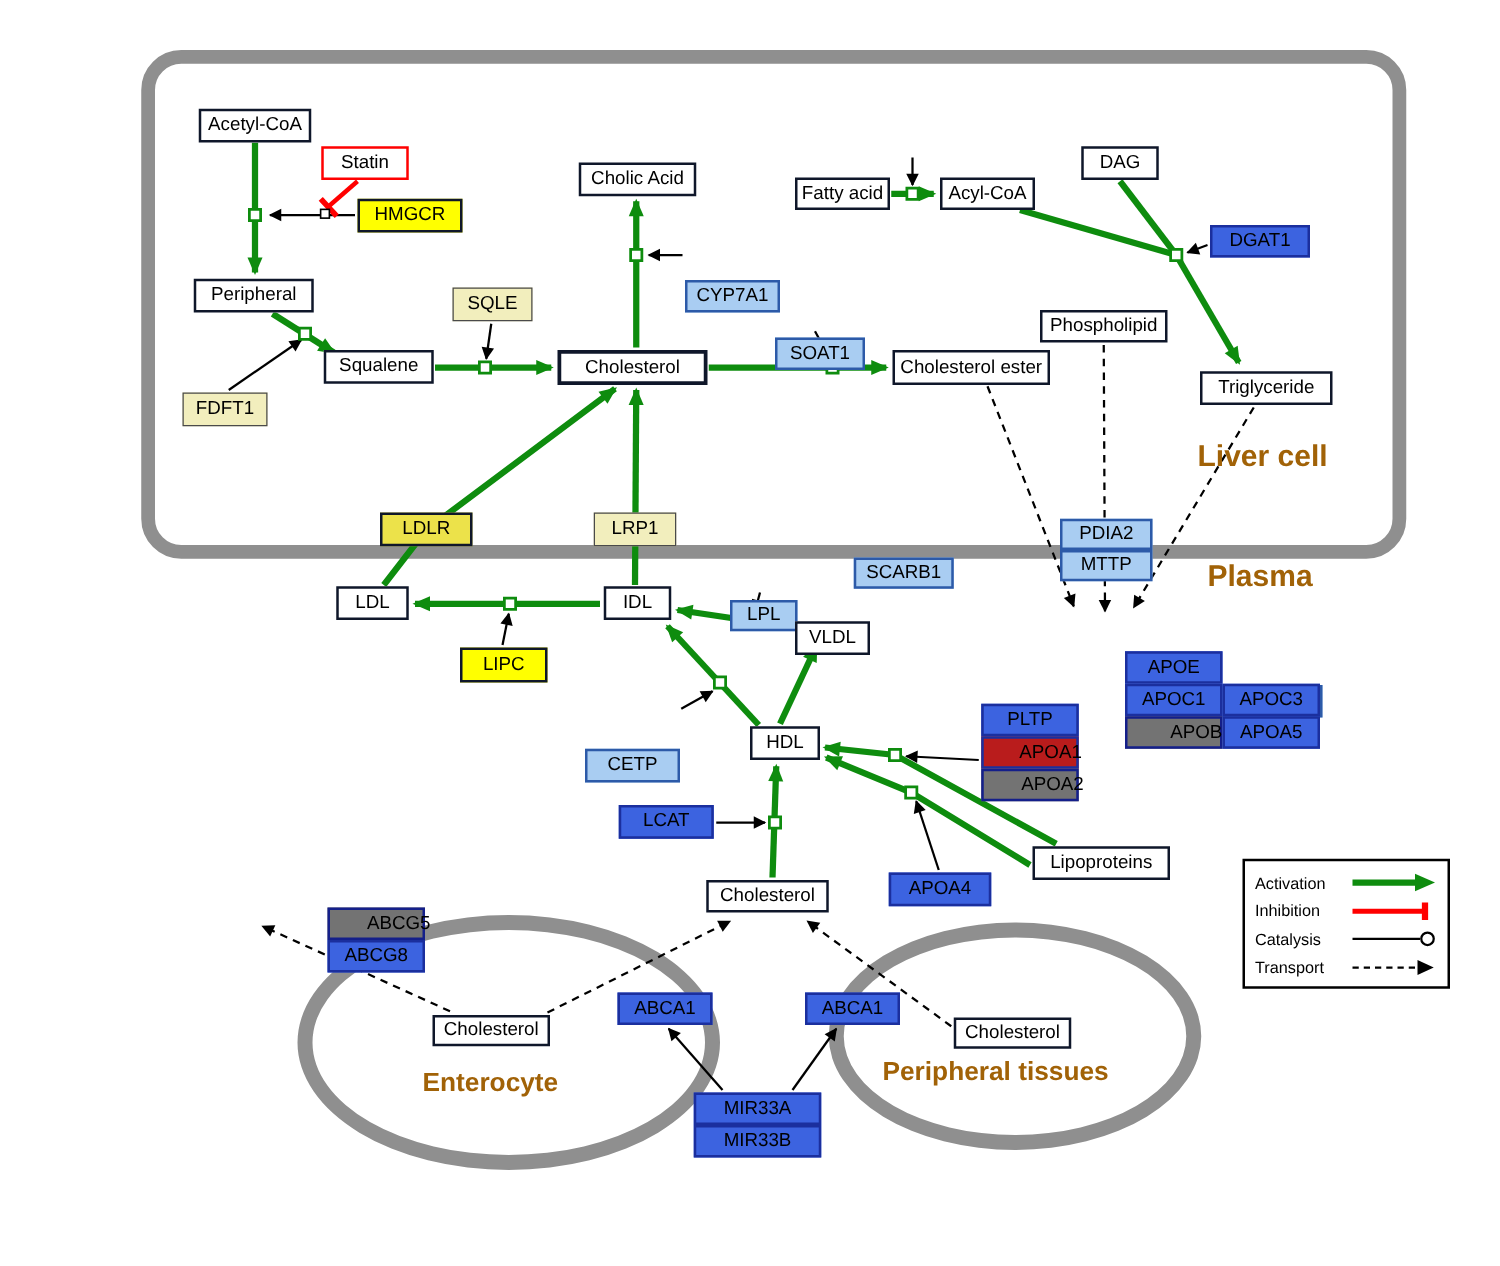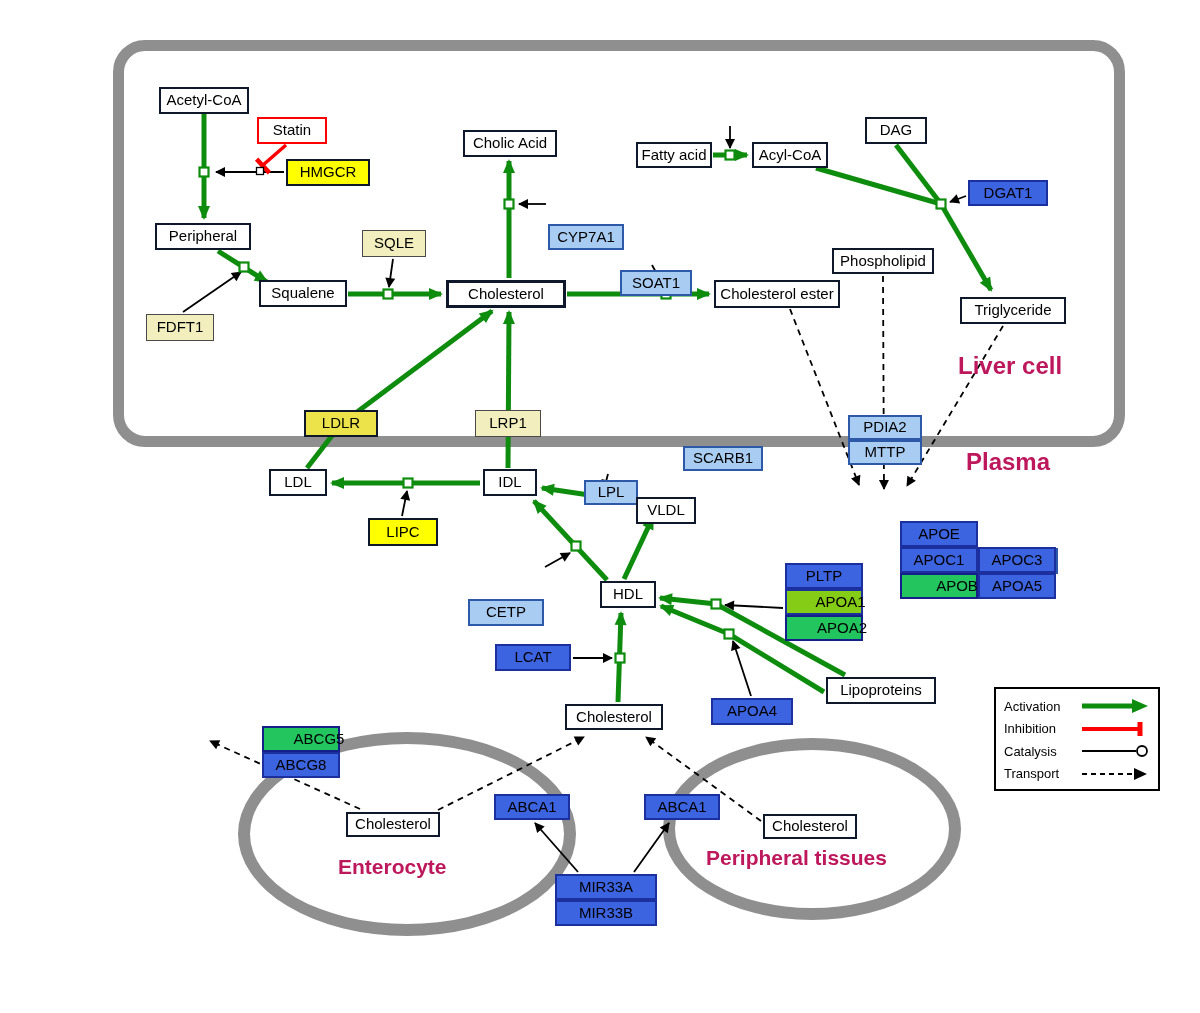--- a/index.html
+++ b/index.html
@@ -3,33 +3,33 @@
 <meta charset="utf-8">
 <style>
   html,body{margin:0;padding:0;background:#fff;}
   .stage{position:relative;width:1200px;height:1013px;background:#fff;overflow:hidden;
          font-family:"Liberation Sans",sans-serif;}
   .compartment{position:absolute;background:transparent;}
   .liver-rect{left:113px;top:40px;width:990px;height:385px;border:11px solid #8f8f8f;border-radius:32px;}
   .ellipse{border:12px solid #8f8f8f;border-radius:50%;}
   .enterocyte-ellipse{left:238px;top:732px;width:314px;height:180px;}
   .peripheral-ellipse{left:663px;top:738px;width:274px;height:158px;}
-  .comp-label{position:absolute;color:#be185d;font-weight:bold;z-index:2;white-space:nowrap;}
+  .comp-label{position:absolute;color:#a16207;font-weight:bold;z-index:2;white-space:nowrap;}
   svg.edges{position:absolute;left:0;top:0;z-index:1;}
   .node{position:absolute;box-sizing:border-box;z-index:2;background:#fff;color:#000;
         border:2px solid #0f172a;display:flex;align-items:center;justify-content:center;
         text-align:center;font-size:15px;line-height:1.1;white-space:nowrap;}
   .thick{border-width:3px;}
   .statin{border-color:#ff0000;border-width:2.5px;}
   .yellow{background:#ffff00;}
   .yellow2{background:#ece24a;}
   .pale-yellow{background:#f2eebd;border-color:#4a4a4a;border-width:1.5px;}
   .blue{background:#3c63e0;border-color:#1b2f9e;}
-  .blue-dark{background:#22c55e;border-color:#141f8a;padding-left:36px;}
-  .blue-light{background:#84cc16;border-color:#1b2f9e;padding-left:33px;}
+  .blue-dark{background:#737373;border-color:#141f8a;padding-left:36px;}
+  .blue-light{background:#b91c1c;border-color:#1b2f9e;padding-left:33px;}
   .blue-pale{background:#a9cdf2;border-color:#2d5aa8;margin-top:33px;}
   .two-line{white-space:normal;font-size:14px;line-height:1.15;}
   .legend{position:absolute;left:994px;top:687px;width:166px;height:104px;z-index:3;
           background:#fff;border:2.5px solid #000;box-sizing:border-box;padding:6px 8px 4px 8px;
           display:flex;flex-direction:column;justify-content:space-between;}
   .legend-row{display:flex;align-items:center;justify-content:space-between;height:22px;}
   .legend-row span{font-size:13px;color:#000;}
 </style>
 </head>
 <body>

